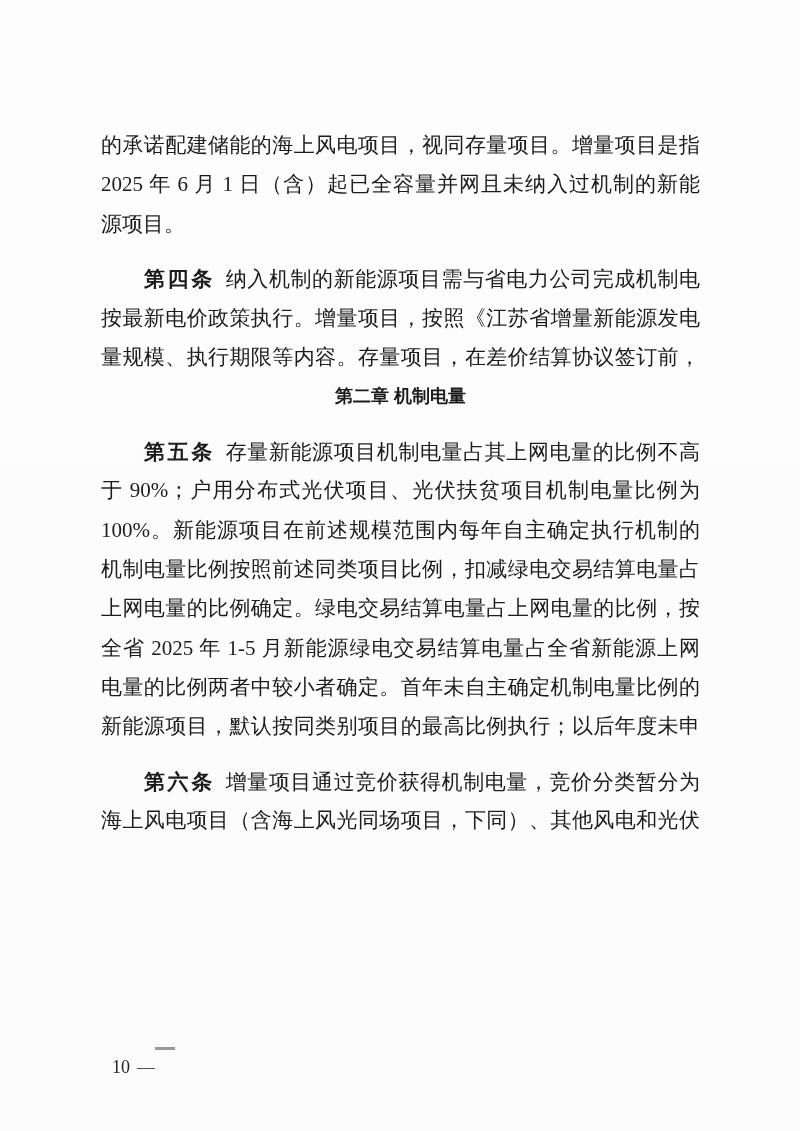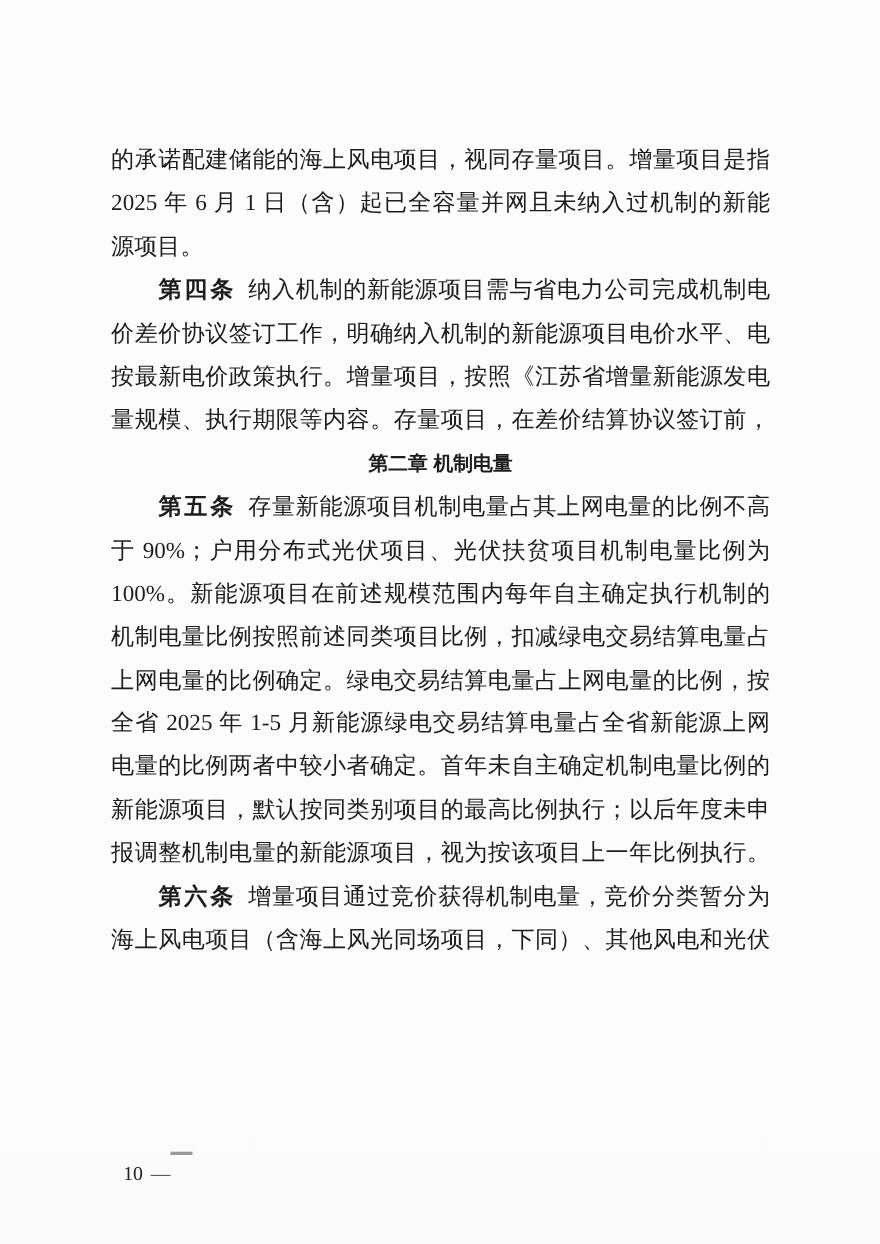--- a/index.html
+++ b/index.html
@@ -23,21 +23,21 @@
     width: 599px;
   }
   .line {
     height: 39.4px;
     line-height: 39.4px;
     font-size: 21px;
     text-align: justify;
     overflow: hidden;
   }
   .line.just { text-align-last: justify; }
-  .line.indent { padding-left: 43px; }
+  .line.indent { padding-left: 43px; margin-top: 15px; }
   .clause-label {
     font-family: "Liberation Sans", "DejaVu Sans", sans-serif;
     font-weight: 700;
     margin-right: 11px;
     letter-spacing: 2px;
   }
   .line.heading {
     text-align: center;
     text-align-last: center;
     font-family: "Liberation Sans", "DejaVu Sans", sans-serif;
@@ -69,33 +69,31 @@
 </style>
 </head>
 <body>
 
 <div class="page">
   <div class="doc-body">
       <div class="line just">的承诺配建储能的海上风电项目，视同存量项目。增量项目是指</div>
       <div class="line just">2025 年 6 月 1 日（含）起已全容量并网且未纳入过机制的新能</div>
       <div class="line">源项目。</div>
       <div class="line just indent"><span class="clause-label">第四条</span><span>纳入机制的新能源项目需与省电力公司完成机制电</span></div>
-      <div class="line just">价差价协议签订工作，明确纳入机制的新能源项目电价水平、电</div>
       <div class="line just">按最新电价政策执行。增量项目，按照《江苏省增量新能源发电</div>
       <div class="line just">量规模、执行期限等内容。存量项目，在差价结算协议签订前，</div>
       <div class="line heading">第二章 机制电量</div>
       <div class="line just indent"><span class="clause-label">第五条</span><span>存量新能源项目机制电量占其上网电量的比例不高</span></div>
       <div class="line just">于 90%；户用分布式光伏项目、光伏扶贫项目机制电量比例为</div>
       <div class="line just">100%。新能源项目在前述规模范围内每年自主确定执行机制的</div>
       <div class="line just">机制电量比例按照前述同类项目比例，扣减绿电交易结算电量占</div>
       <div class="line just">上网电量的比例确定。绿电交易结算电量占上网电量的比例，按</div>
       <div class="line just">全省 2025 年 1-5 月新能源绿电交易结算电量占全省新能源上网</div>
       <div class="line just">电量的比例两者中较小者确定。首年未自主确定机制电量比例的</div>
       <div class="line just">新能源项目，默认按同类别项目的最高比例执行；以后年度未申</div>
-      <div class="line just">报调整机制电量的新能源项目，视为按该项目上一年比例执行。</div>
       <div class="line just indent"><span class="clause-label">第六条</span><span>增量项目通过竞价获得机制电量，竞价分类暂分为</span></div>
       <div class="line just">海上风电项目（含海上风光同场项目，下同）、其他风电和光伏</div>
     </div>
   <div class="footer-dash-top"></div>
   <div class="footer-line">
     <span>10</span><span class="footer-dash">—</span>
   </div>
 </div>
 
 </body></html>

